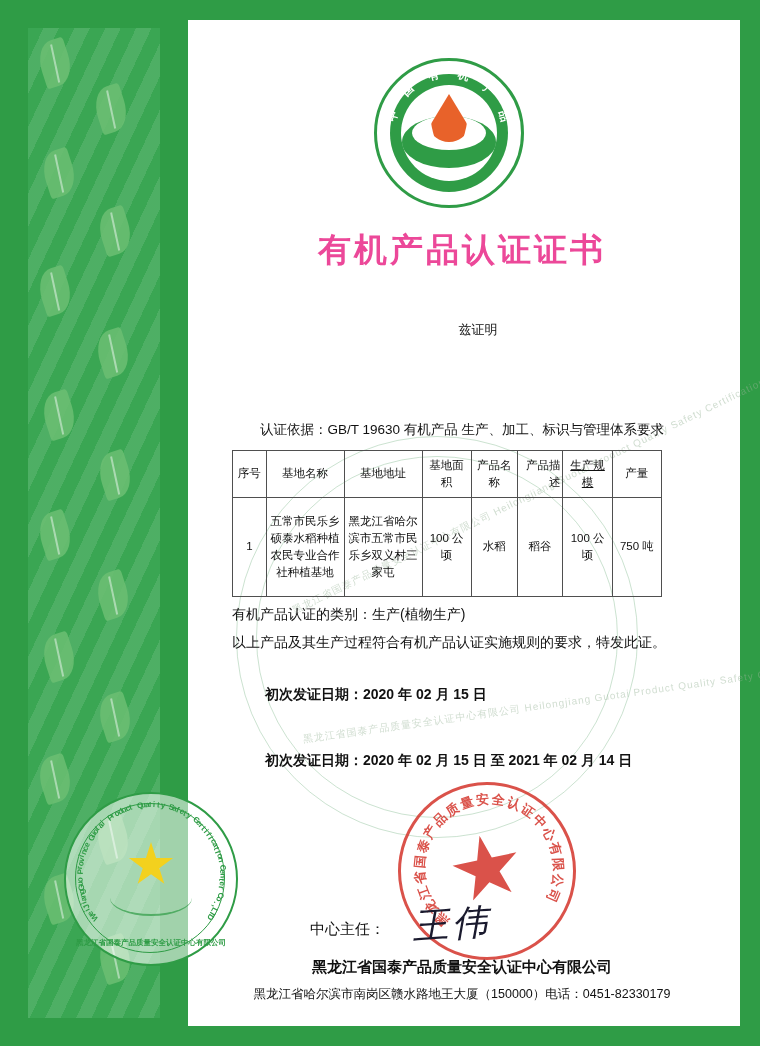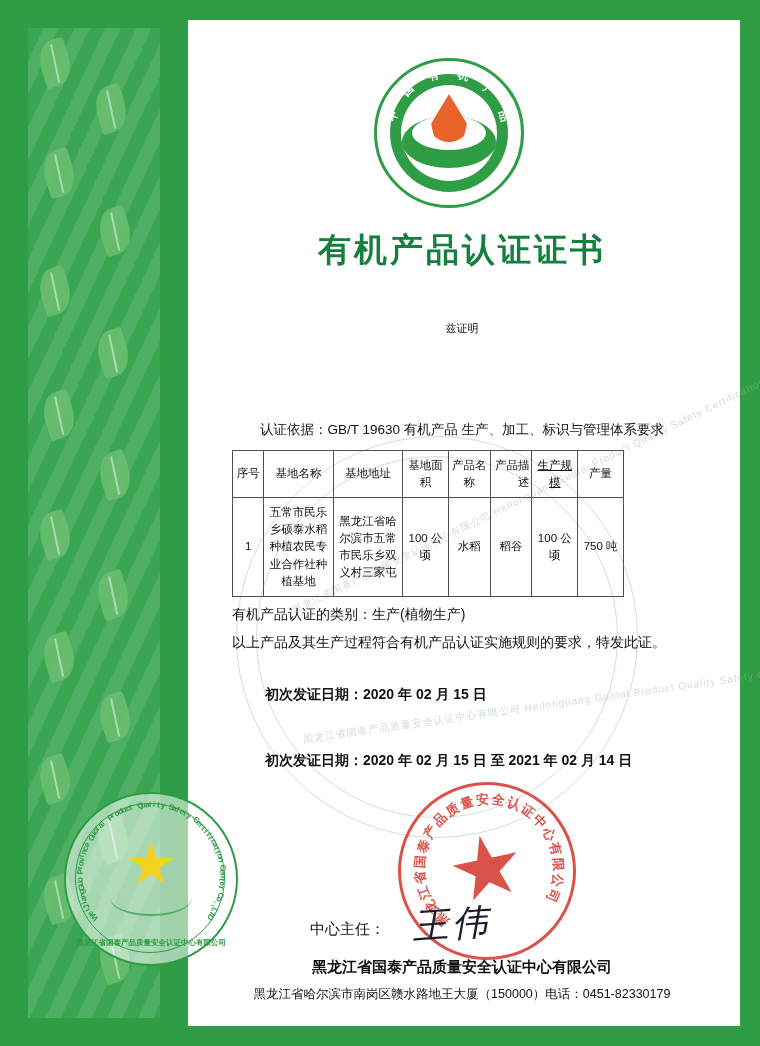--- a/index.html
+++ b/index.html
@@ -146,42 +146,42 @@
   }
 
   
   .title {
     position: absolute;
     left: 192px; top: 228px;
     width: 540px;
     text-align: center;
     font-size: 33px;
     font-weight: bold;
-    color: #15803d;
+    color: #ec4899;
     letter-spacing: 3px;
     font-family: "DejaVu Serif", "Liberation Serif", serif;
   }
   .cert-no-row {
     position: absolute;
     left: 192px; top: 288px;
     width: 534px;
     text-align: right;
     font-size: 16px;
     font-weight: bold;
     color: #111;
     font-family: "DejaVu Serif", "Liberation Serif", serif;
   }
   .cert-no-val { color: #c7342c; margin-left: 4px; }
 
   .hereby {
     position: absolute;
-    left: 192px; top: 321px;
-    width: 540px;
-    text-align: center;
-    font-size: 11px;
+    left: 208px; top: 321px;
+    width: 540px;
+    text-align: center;
+    font-size: 13px;
     color: #111;
   }
   .company {
     position: absolute;
     left: 192px; top: 352px;
     width: 540px;
     text-align: center;
     font-size: 22px;
     font-weight: bold;
     color: #111;
@@ -203,21 +203,21 @@
     width: 540px;
     text-align: center;
     font-size: 13.5px;
     color: #111;
   }
 
   
   table.cert-table {
     position: absolute;
     left: 232px; top: 450px;
-    width: 392px;
+    width: 430px;
     border-collapse: collapse;
     background: rgba(255,255,255,0.0);
     font-size: 11.5px;
     color: #111;
   }
   table.cert-table th, table.cert-table td {
     border: 1px solid #4f4f4f;
     text-align: center;
     vertical-align: middle;
     padding: 3px 2px;

